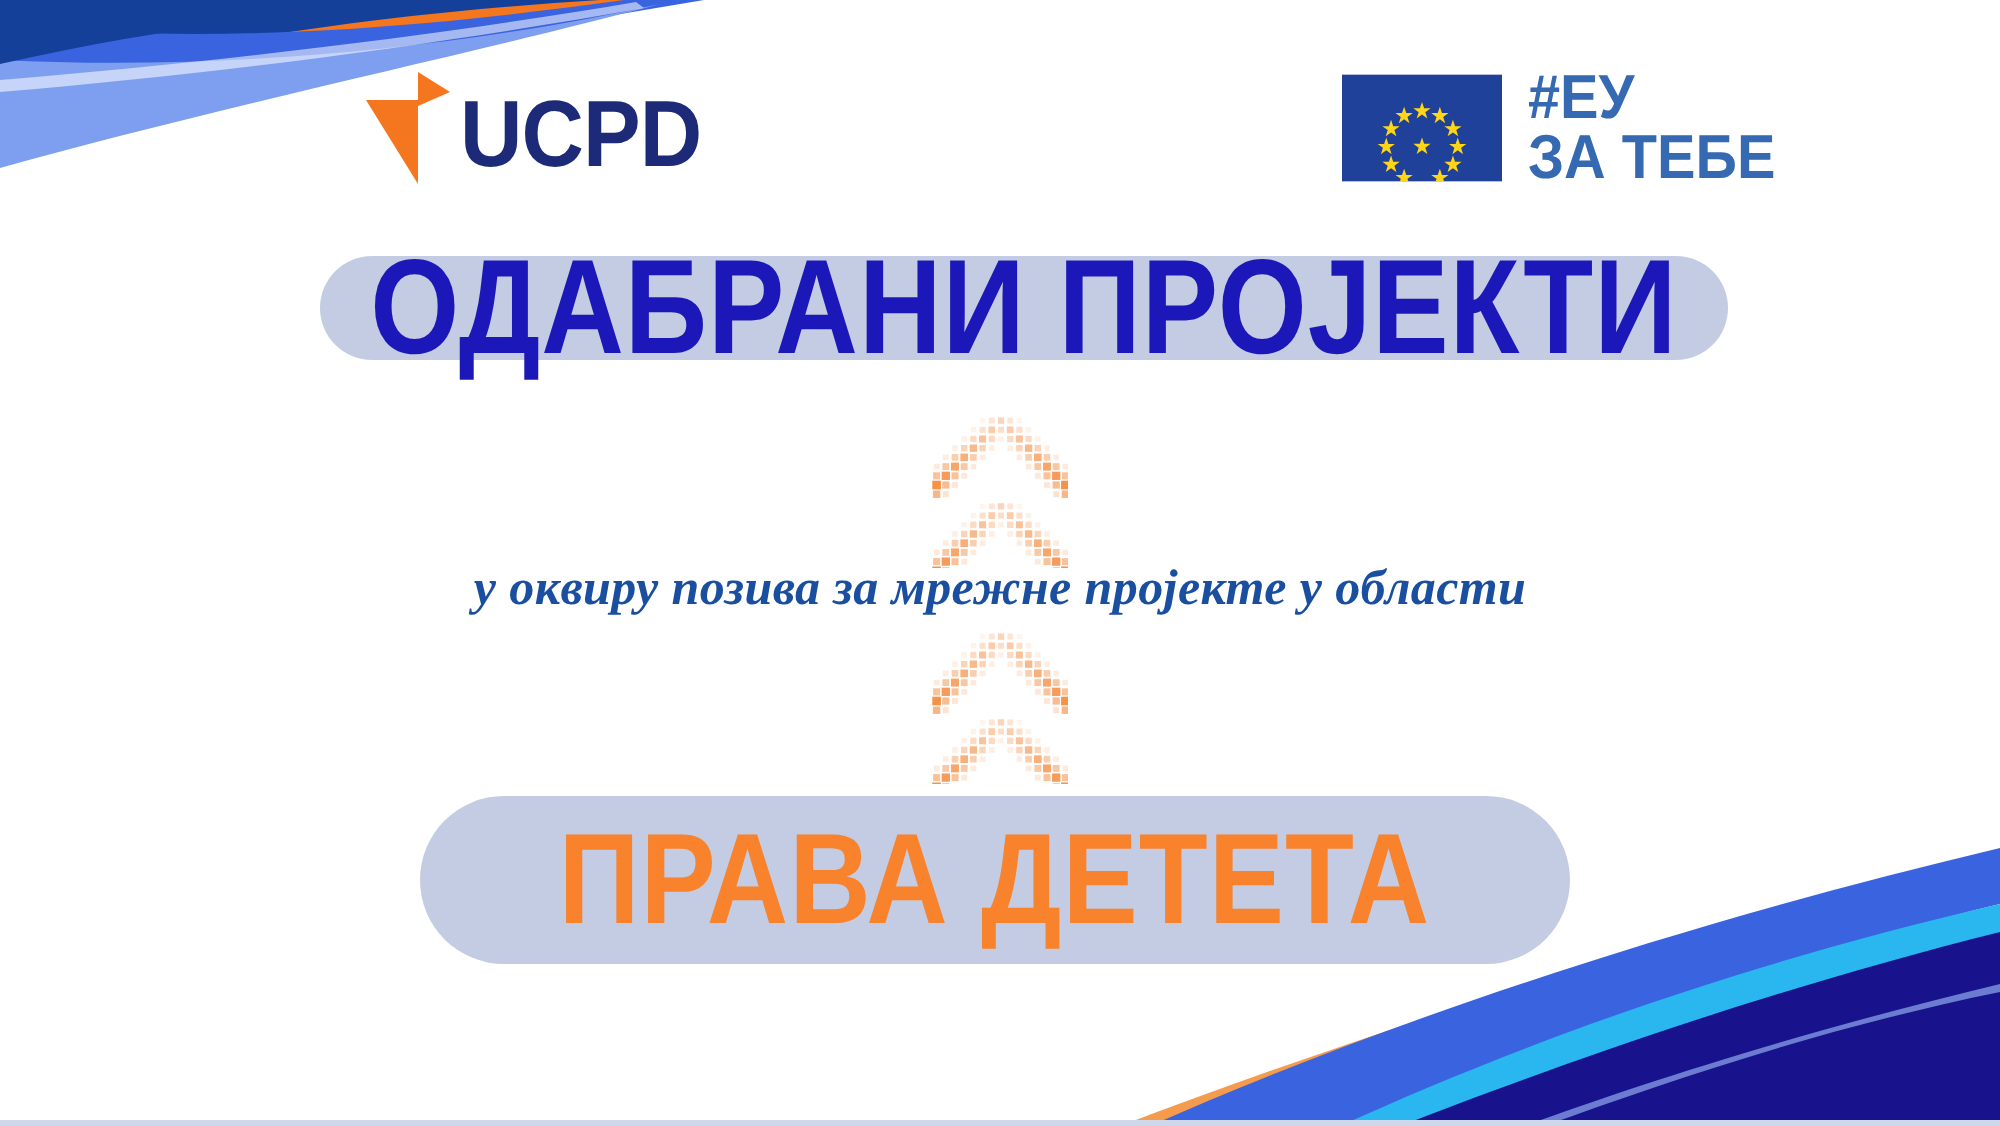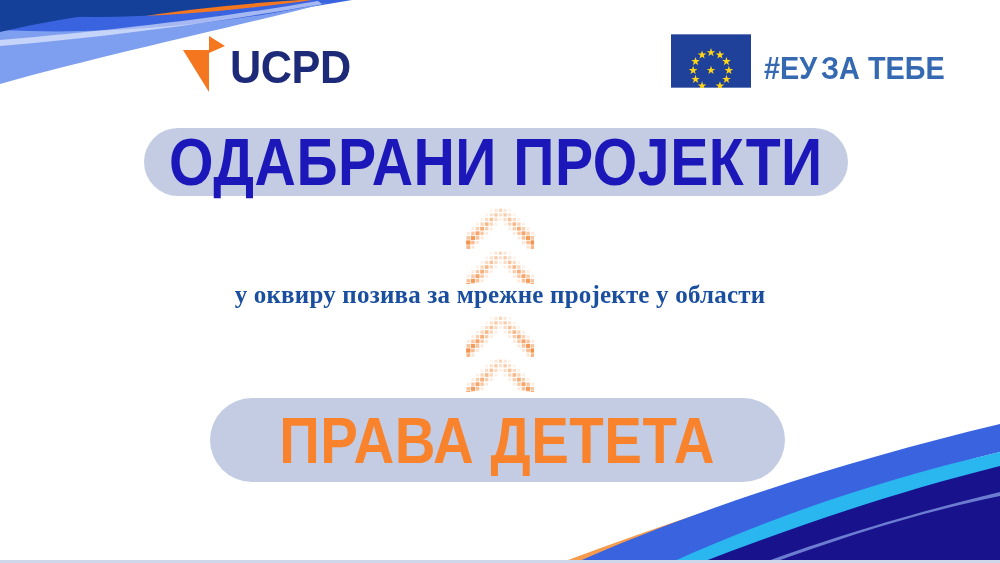--- a/index.html
+++ b/index.html
@@ -72,23 +72,23 @@
     align-items: center;
     gap: 13px;
   }
   #eu-flag {
     width: 80px;
     height: 54px;
     display: block;
   }
   #eu-text {
     display: flex;
+    flex-direction: column;
     justify-content: center;
     line-height: 0.97;
-    margin-top: 17px;
   }
   #eu-text span {
     font-family: "Liberation Sans Narrow", "Liberation Sans", sans-serif;
     font-weight: bold;
     font-size: 31px;
     color: #3569b2;
     letter-spacing: 0px;
     transform: scaleX(0.93);
     transform-origin: left center;
     white-space: nowrap;
@@ -97,24 +97,24 @@
   
   .pill {
     position: absolute;
     display: flex;
     align-items: center;
     justify-content: center;
     background: #c3cce3;
     border-radius: 999px;
   }
   #title-pill {
-    left: 144px;
+    left: 160px;
     top: 128px;
     width: 704px;
-    height: 68px;
+    height: 52px;
   }
   #title-text {
     font-family: "Liberation Sans Narrow", "Liberation Sans", sans-serif;
     font-weight: bold;
     font-size: 59px;
     color: #1c17b8;
     letter-spacing: 0.5px;
     transform: scaleX(0.97) scaleY(1.14);
     transform-origin: center center;
     white-space: nowrap;
@@ -140,20 +140,21 @@
   }
 
   
   #subtitle {
     position: absolute;
     left: 0;
     top: 281px;
     width: 1000px;
     text-align: center;
     font-family: "Liberation Serif", "DejaVu Serif", serif;
+    font-style: italic;
     font-weight: bold;
     font-size: 25px;
     color: #1a4fa0;
     letter-spacing: 0.2px;
     white-space: nowrap;
   }
 
   
   .chev-group {
     position: absolute;

